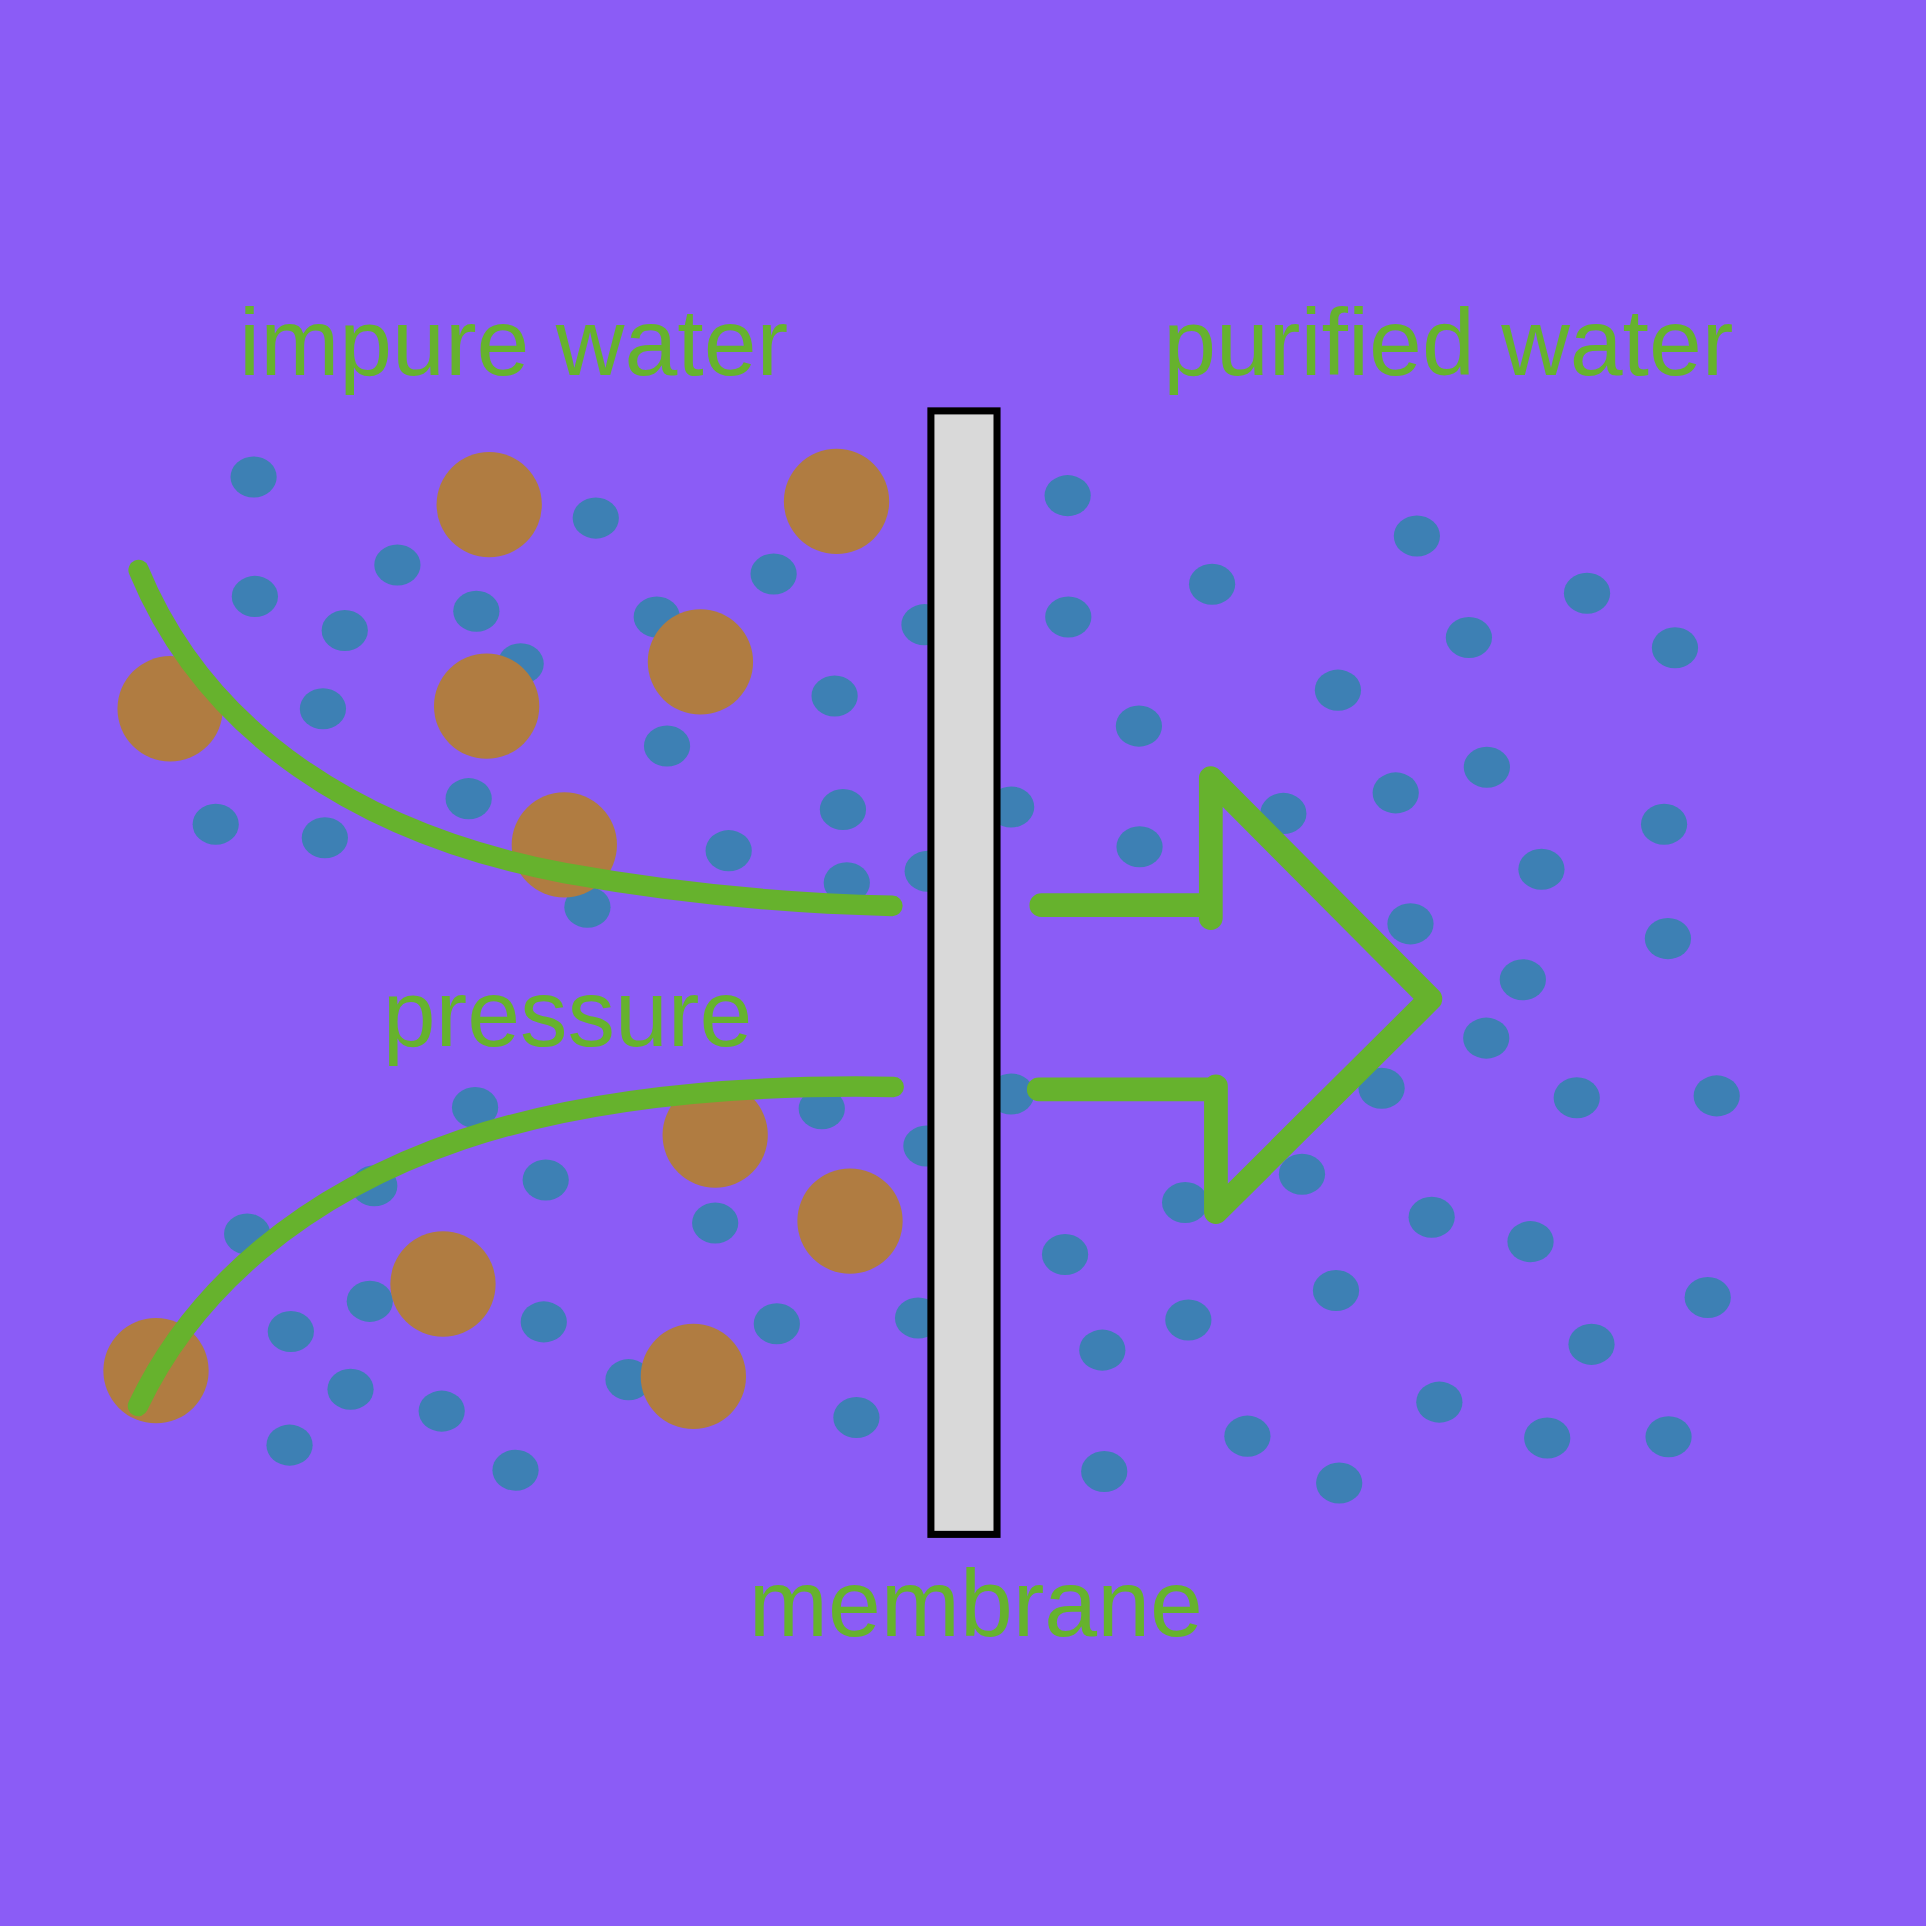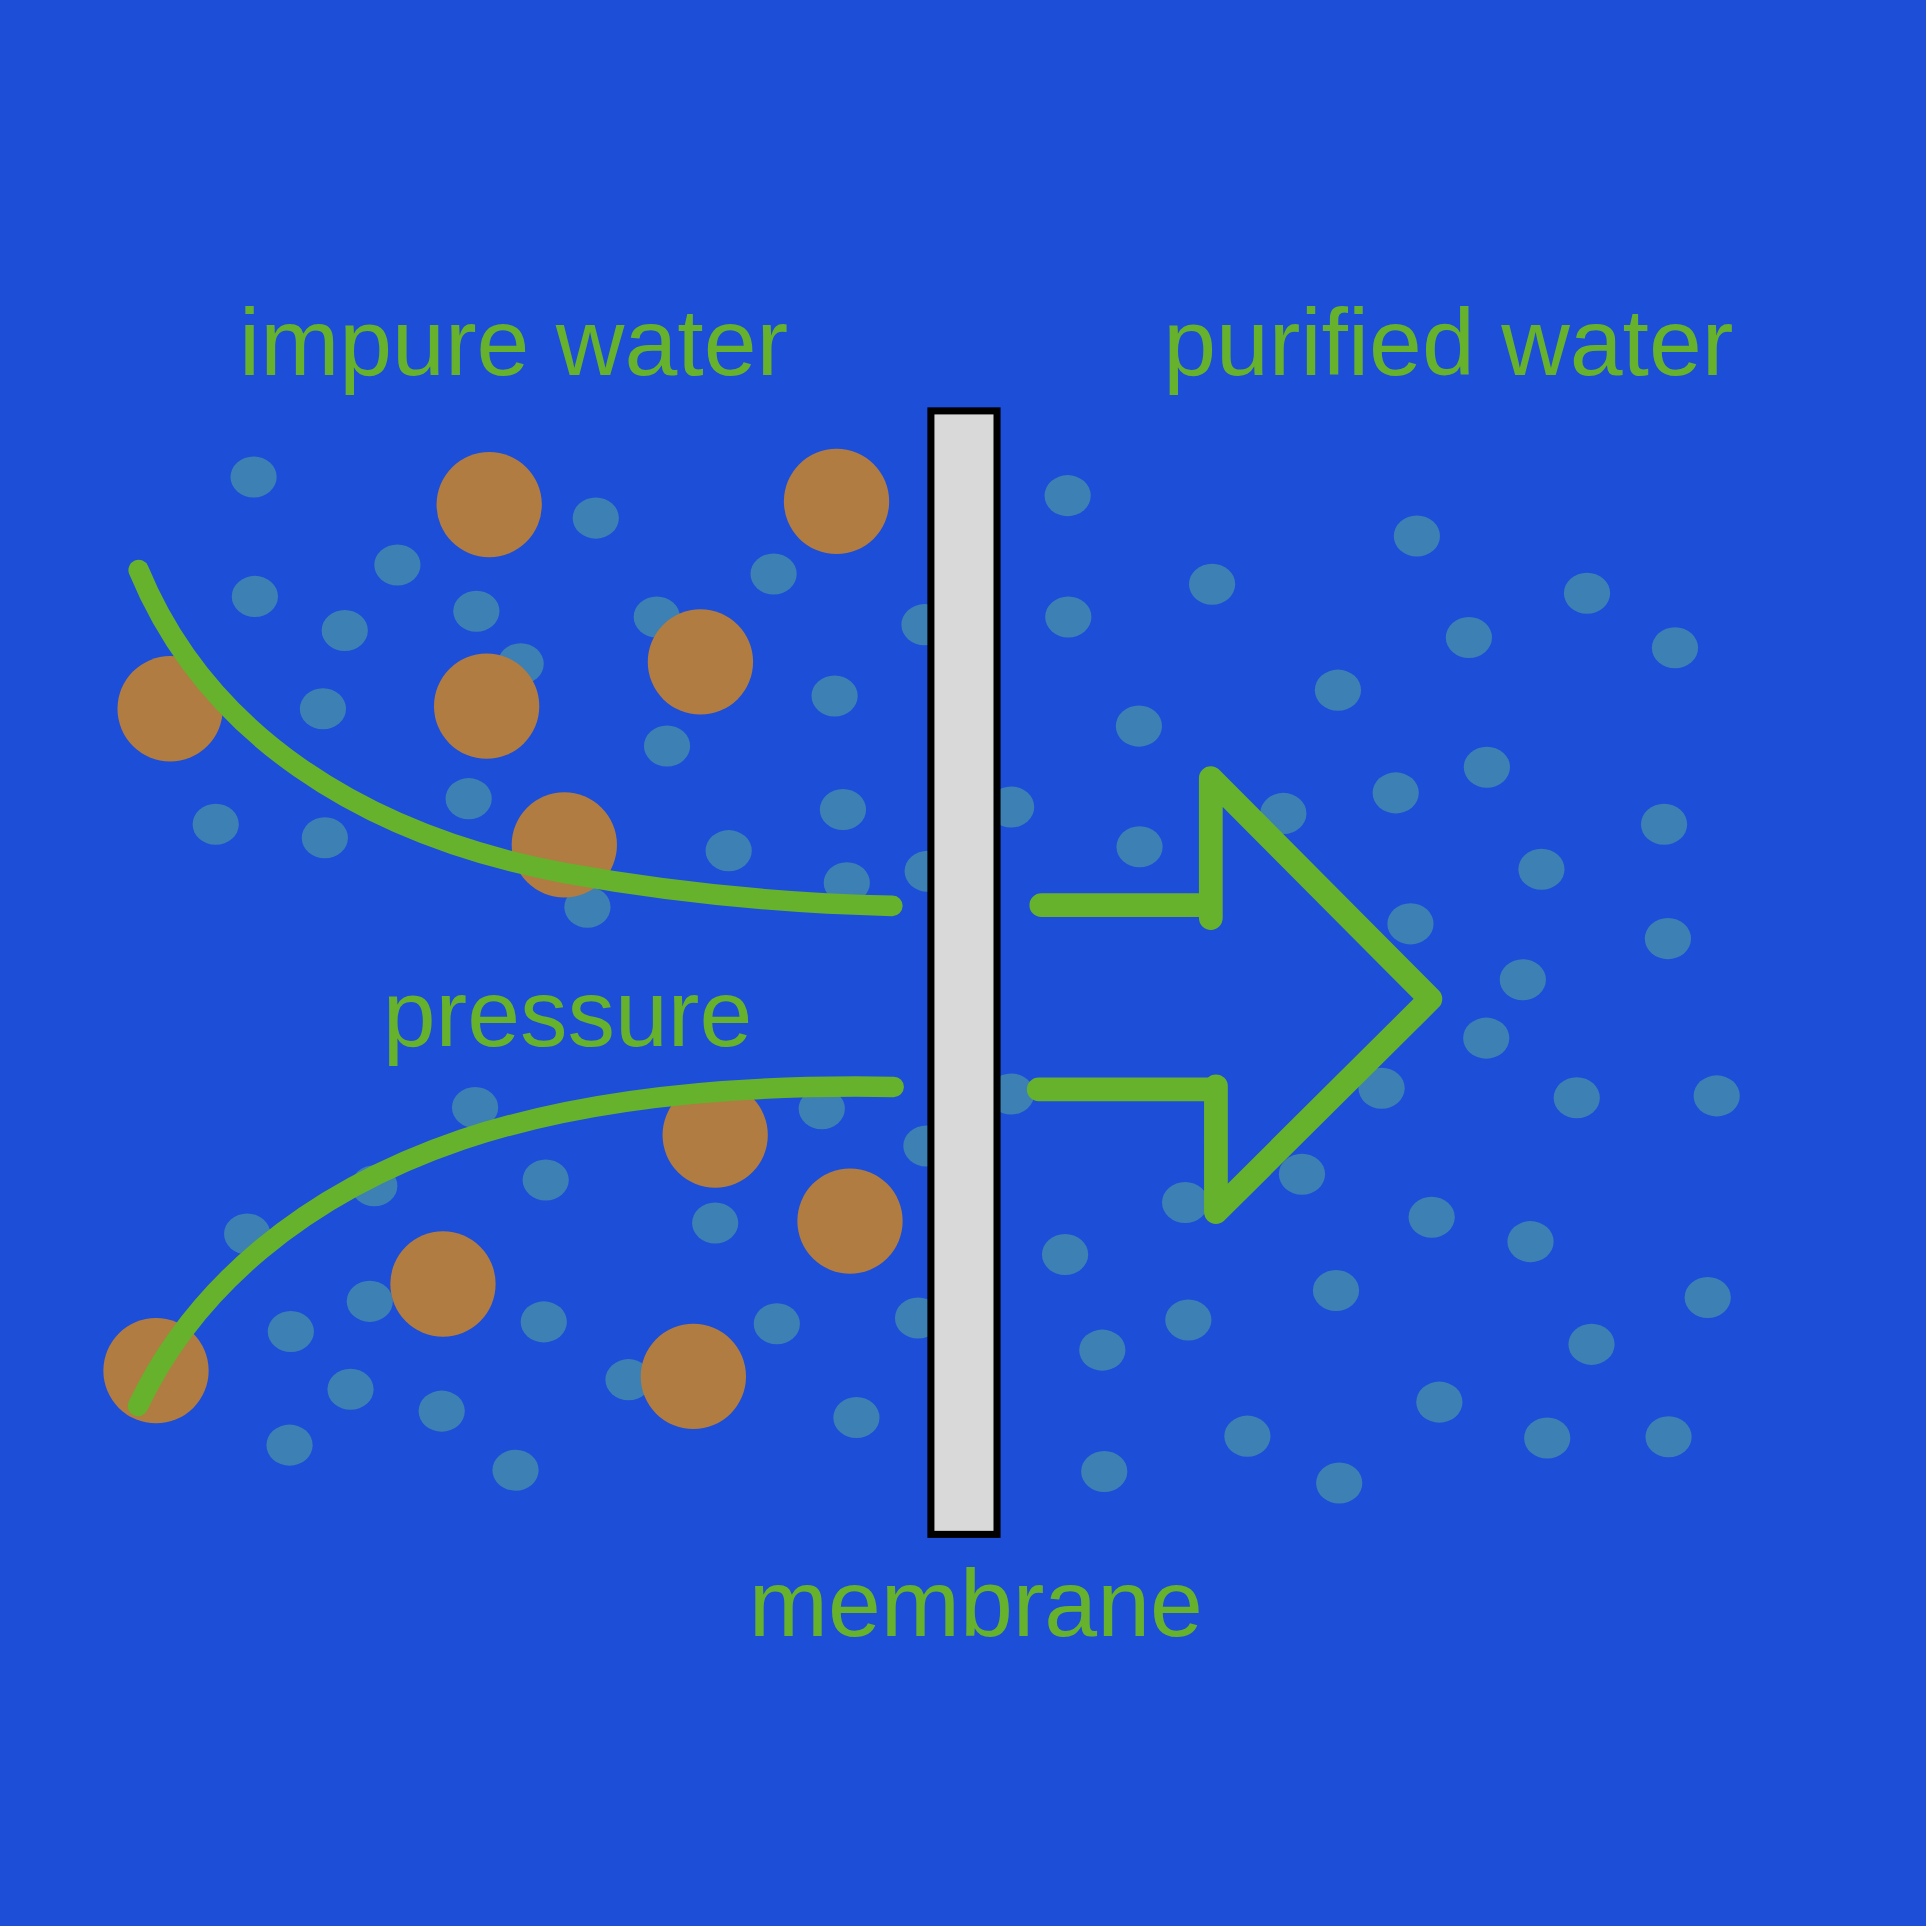--- a/index.html
+++ b/index.html
@@ -4,21 +4,21 @@
 <style>
   html, body {
     margin: 0;
     padding: 0;
     background: #ffffff;
   }
   .canvas {
     position: relative;
     width: 1926px;
     height: 1926px;
-    background: #1d4ed8;
+    background: #8b5cf6;
     overflow: hidden;
   }
   svg {
     display: block;
   }
   .region-label {
     font-family: "Liberation Sans", "DejaVu Sans", sans-serif;
     font-size: 148px;
     font-weight: 400;
   }

